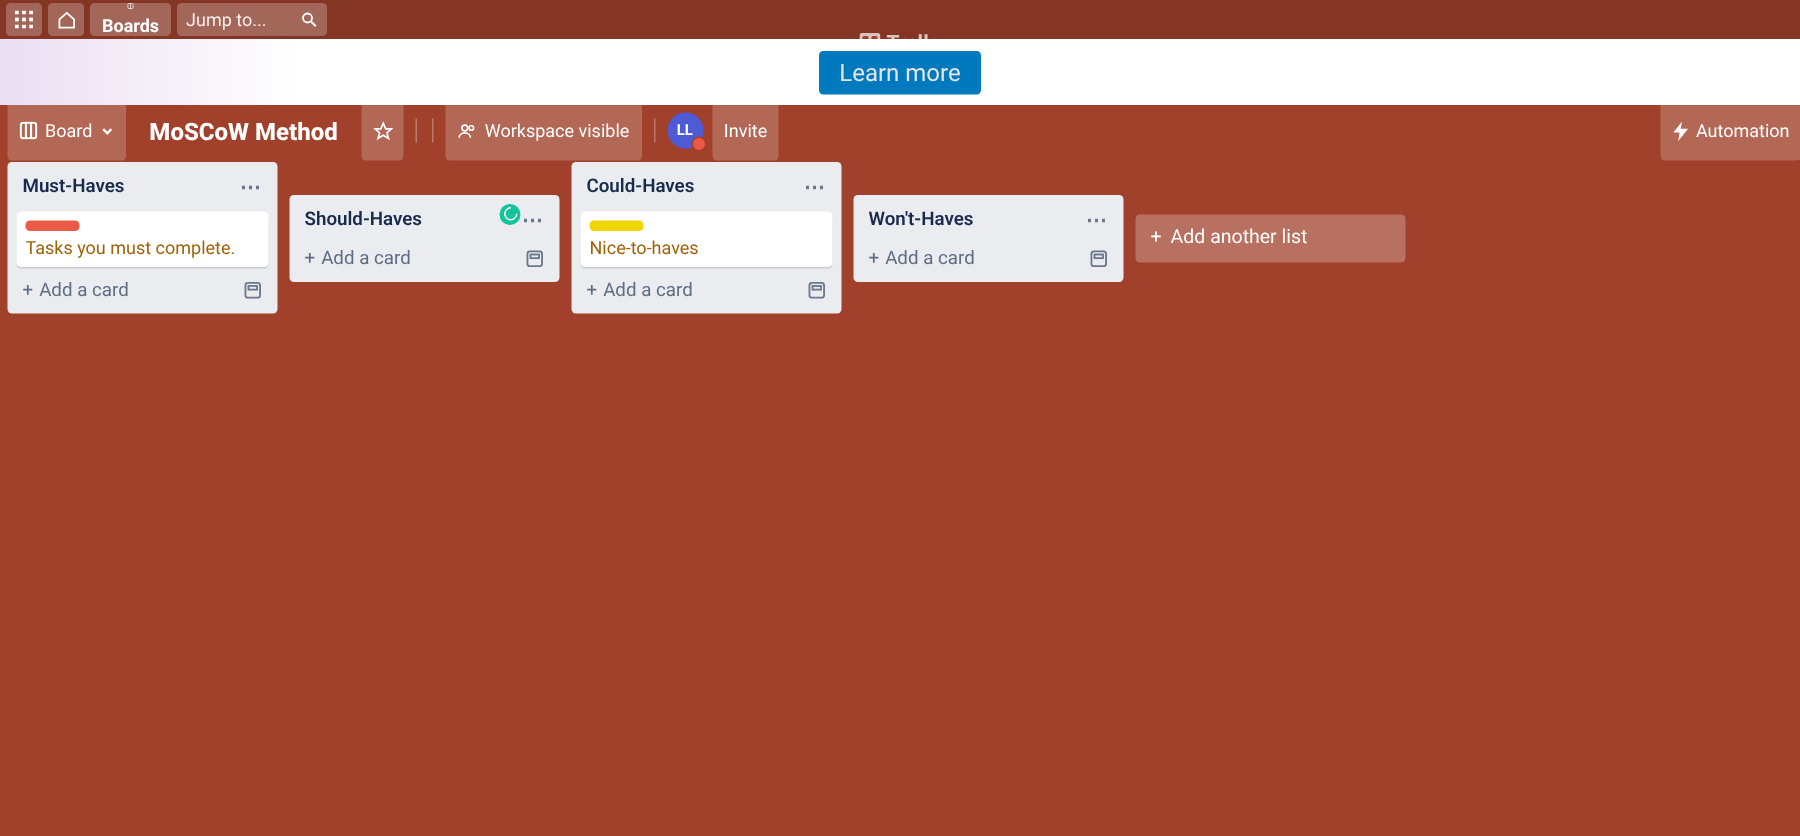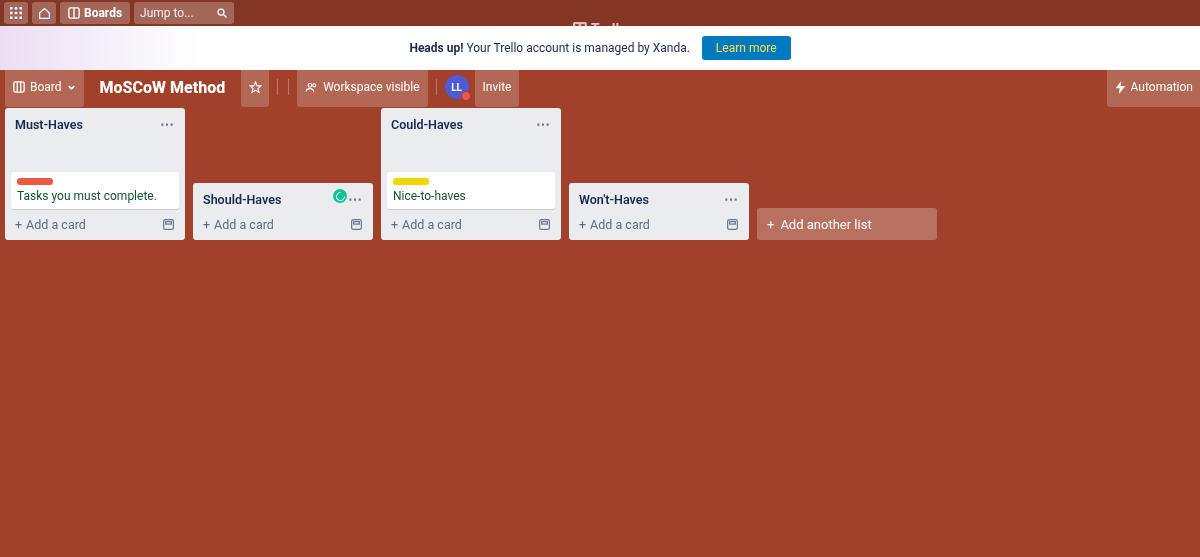--- a/index.html
+++ b/index.html
@@ -1,47 +1,47 @@
 <!DOCTYPE html>
 <html><head>
 <meta charset="utf-8">
 <style>
   * { box-sizing: border-box; margin: 0; padding: 0; font-family: -apple-system, BlinkMacSystemFont, "Segoe UI", Roboto, Helvetica, Arial, sans-serif; }
   html, body { width: 1200px; height: 557px; overflow: hidden; background: #a1412b; }
   
   .topbar { display:flex; align-items:center; height:26px; background: rgba(0,0,0,0.18); padding: 0 4px; gap:4px; }
   .tbtn { background: rgba(255,255,255,0.25); border-radius:3px; height:22px; display:flex; align-items:center; justify-content:center; cursor:pointer; color:#fff; }
   .tbtn.sq { width:24px; }
-  .tbtn.wide { padding: 0 8px; gap:4px; font-size:12px; font-weight:700; }
+  .tbtn.wide { padding: 0 8px; gap:4px; font-size:12px; font-weight:700;flex-direction:column; }
   .jump { background: rgba(255,255,255,0.25); border-radius:3px; height:22px; width:100px; display:flex; align-items:center; padding:0 6px; color:#fff; font-size:12px; }
   .jump span { opacity:0.9; flex:1; }
   .brand { position:absolute; left:50%; top:16px; transform:translateX(-50%); height:26px; display:flex; align-items:center; gap:4px; color:rgba(255,255,255,0.7); font-weight:700; font-size:14px; }
   
   .banner { height:44px; background:#fff; display:flex; align-items:center; justify-content:center; gap:12px; position:relative; }
   .banner-grad { position:absolute; left:0; top:0; bottom:0; width:200px; background:linear-gradient(90deg, rgba(173,126,205,0.25), rgba(255,255,255,0)); }
   .banner-text { font-size:12px; color:#172b4d; }
   .banner-text b { font-weight:700; }
-  .learn { background:#0079bf; color:#fde047; font-size:12px; padding:5px 14px; border-radius:3px; cursor:pointer; }
+  .learn { background:#0079bf; color:#e5e5e5; font-size:16px; padding:5px 14px; border-radius:3px; cursor:pointer; }
   
   .boardbar { height:34px; display:flex; align-items:center; gap:6px; padding:3px 5px; color:#fff; font-size:13px; }
   .bbtn { background: rgba(255,255,255,0.2); border-radius:3px; height:39px; display:flex; align-items:center; padding:0 8px; gap:5px; cursor:pointer; font-size:12px; }
   .boardname { font-weight:800; font-size:16px; padding:0 10px; height:28px; display:flex; align-items:center; background: rgba(255,255,255,0); }
   .divider { width:1px; height:16px; background: rgba(255,255,255,0.3); margin:0 2px; }
   .freebadge { background: rgba(255,255,255,0.3); font-size:10px; padding:1px 5px; border-radius:8px; }
   .avatar { width:24px; height:24px; border-radius:50%; background:#4f5bd5; color:#fff; font-size:10px; display:flex; align-items:center; justify-content:center; font-weight:700; position:relative;text-align:center; }
   .avatar .badge { position:absolute; right:-2px; bottom:-2px; width:10px; height:10px; border-radius:50%; background:#eb5a46; border:1px solid #a1412b; }
   .spacer { flex:1; }
   
-  .boardarea { padding:4px 5px; display:flex; gap:8px; align-items:flex-end; }
+  .boardarea { padding:4px 5px; display:flex; gap:8px; align-items:center; }
   .list { width:180px; background:#ebecf0; border-radius:3px; padding:6px; display:flex; flex-direction:column; gap:6px; }
   .listhead { display:flex; align-items:center; justify-content:space-between; padding:2px 4px; font-size:12.5px; font-weight:600; color:#172b4d; position:relative; }
   .menuicon { color:#6b778c; font-size:14px; cursor:pointer; letter-spacing:1px; }
   .grammarly { width:14px; height:14px; border-radius:50%; background:#15c39a; position:absolute; right:20px; top:0px; display:flex; align-items:center; justify-content:center; }
   .grammarly::after { content:""; width:7px; height:7px; border:1.5px solid #fff; border-top-color:transparent; border-radius:50%; transform:rotate(45deg); }
-  .card { background:#fff; border-radius:3px; padding:6px; font-size:12px; color:#14532d; box-shadow:0 1px 0 rgba(9,30,66,0.15);margin-top:32px; }
+  .card { background:#fff; border-radius:3px; padding:6px; font-size:12px; color:#a16207; box-shadow:0 1px 0 rgba(9,30,66,0.15); }
   .label { width:36px; height:7px; border-radius:3px; margin-bottom:4px; }
   .addcard { display:flex; align-items:center; justify-content:space-between; padding:2px 4px; color:#5e6c84; font-size:12.5px; cursor:pointer; }
   .addcard .plus { margin-right:4px; }
   .tmpl { color:#6b778c; cursor:pointer; }
   .addlist { width:180px; height:32px; background: rgba(255,255,255,0.25); border-radius:3px; display:flex; align-items:center; padding:0 10px; color:#fff; font-size:13px; cursor:pointer; gap:6px; }
   svg { display:block; }
 </style>
 </head>
 <body>
 
@@ -85,23 +85,20 @@
         <rect width="14" height="14" rx="2" fill="rgba(255,255,255,0.7)"></rect>
         <rect x="2" y="2" width="4" height="9" rx="1" fill="#a1412b"></rect>
         <rect x="8" y="2" width="4" height="5" rx="1" fill="#a1412b"></rect>
       </svg>
     <span>Trello</span>
   </div>
 </div>
 
 <div class="banner">
   <div class="banner-grad"></div>
-  <div class="banner-text">
-    <b>Heads up!</b><span> Your Trello account is managed by Xanda.</span>
-  </div>
   <div class="learn">Learn more</div>
 </div>
 
 <div class="boardbar">
   <div class="bbtn">
     <svg width="12" height="12" viewBox="0 0 14 14" fill="none" stroke="#fff" stroke-width="1.6">
         <rect x="1" y="1" width="12" height="12" rx="2"></rect>
         <line x1="5" y1="1" x2="5" y2="13"></line>
         <line x1="9" y1="1" x2="9" y2="13"></line>
       </svg>

